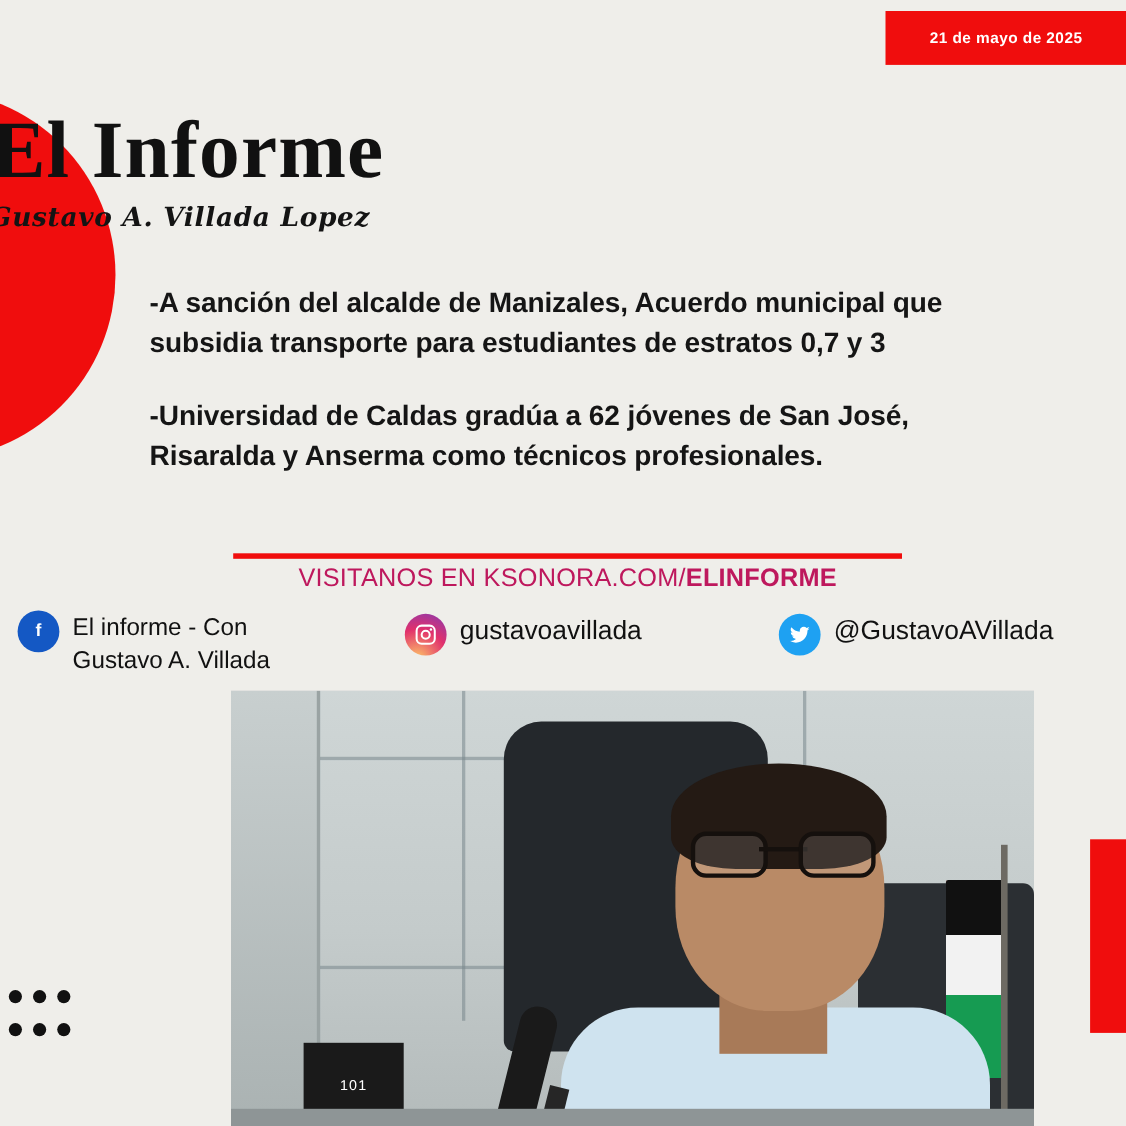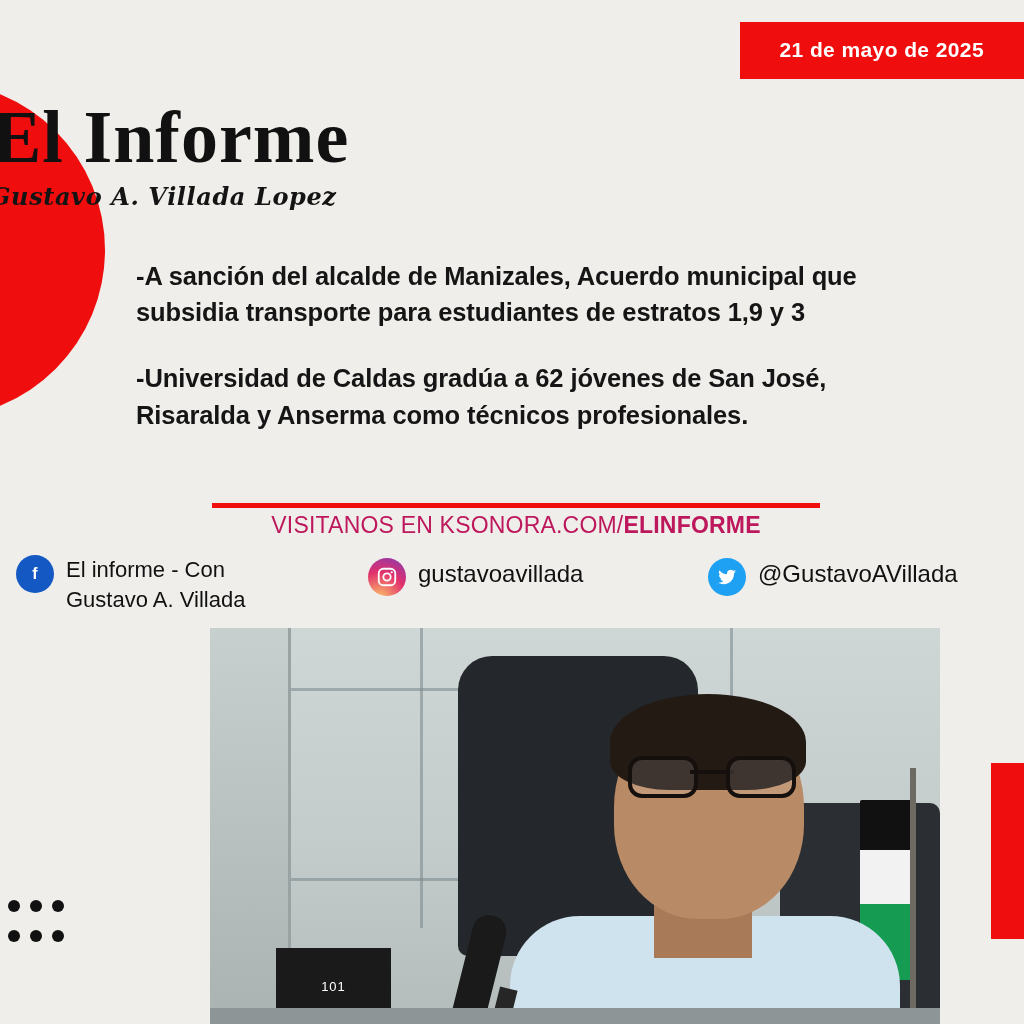--- a/index.html
+++ b/index.html
@@ -49,25 +49,25 @@
     width: 12px;
     height: 12px;
     background: #111;
     border-radius: 50%;
   }
 
   
   .date-banner {
     position: absolute;
     right: 0;
-    top: 22px;
+    top: 10px;
     background: #f00d0d;
     color: #ffffff;
     font-weight: bold;
-    font-size: 21px;
+    font-size: 14px;
     letter-spacing: 0.4px;
     padding: 16px 40px 17px 40px;
     white-space: nowrap;
   }
 
   
   .masthead {
     position: absolute;
     left: 0;
     right: 0;
@@ -292,21 +292,21 @@
     position: absolute;
     left: 650px; top: 172px;
     width: 0; height: 0;
     border-top: 90px solid transparent;
     border-bottom: 90px solid transparent;
     border-left: 30px solid #c8392b;
   }
   .ph-logo {
     position: absolute;
     left: 66px; top: 320px;
-    width: 115px; height: 76px;
+    width: 91px; height: 76px;
     background: #1a1a1a;
     display:flex; align-items:center; justify-content:center;
     color:#fff; font-size: 13px; letter-spacing:1px;
   }
   .ph-desk {
     position: absolute;
     left: 0; bottom: 0; width: 730px; height: 16px;
     background: #8e9596;
   }
 </style>
@@ -329,21 +329,21 @@
   </div>
 
   <div class="date-banner">21 de mayo  de  2025</div>
 
   <div class="masthead">
     <div class="masthead-title">El Informe</div>
     <div class="masthead-sub">Gustavo A. Villada Lopez</div>
   </div>
 
   <div class="headlines">
-    <div class="headline">-A sanción del alcalde de Manizales, Acuerdo municipal que subsidia transporte para estudiantes de estratos 1,9 y 3</div>
+    <div class="headline">-A sanción del alcalde de Manizales, Acuerdo municipal que subsidia transporte para estudiantes de estratos 0,7 y 3</div>
     <div class="headline">-Universidad de Caldas gradúa a 62 jóvenes de San José, Risaralda y Anserma como técnicos profesionales.</div>
   </div>
 
   <div class="visit-rule"></div>
   <div class="visit-line"><span>VISITANOS EN KSONORA.COM/</span><b>ELINFORME</b></div>
 
   <div class="social-row">
 
     <div class="social social-fb">
       <span class="icon icon-fb">f</span>

